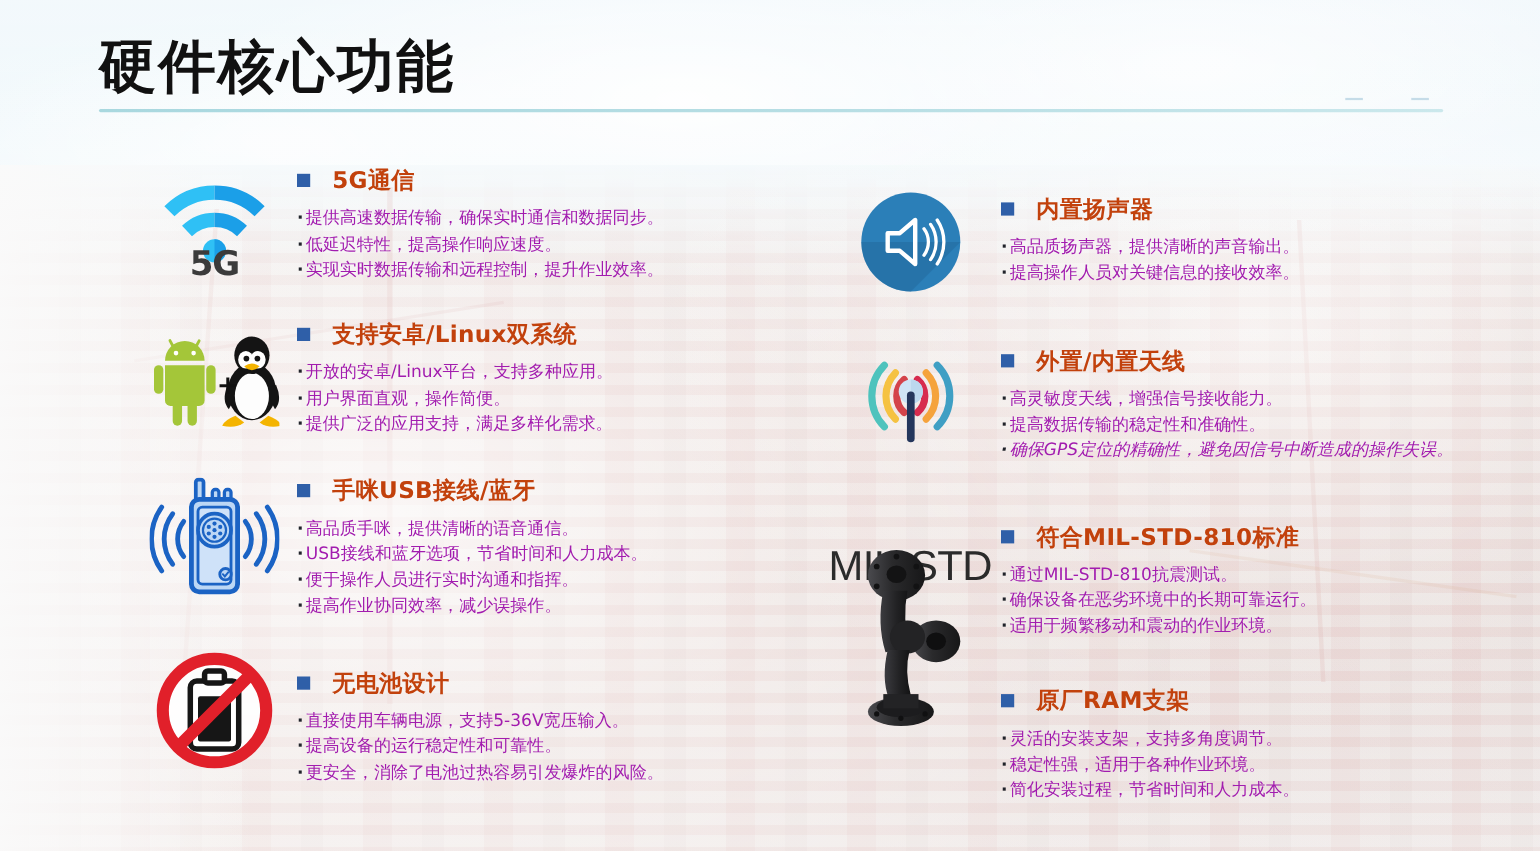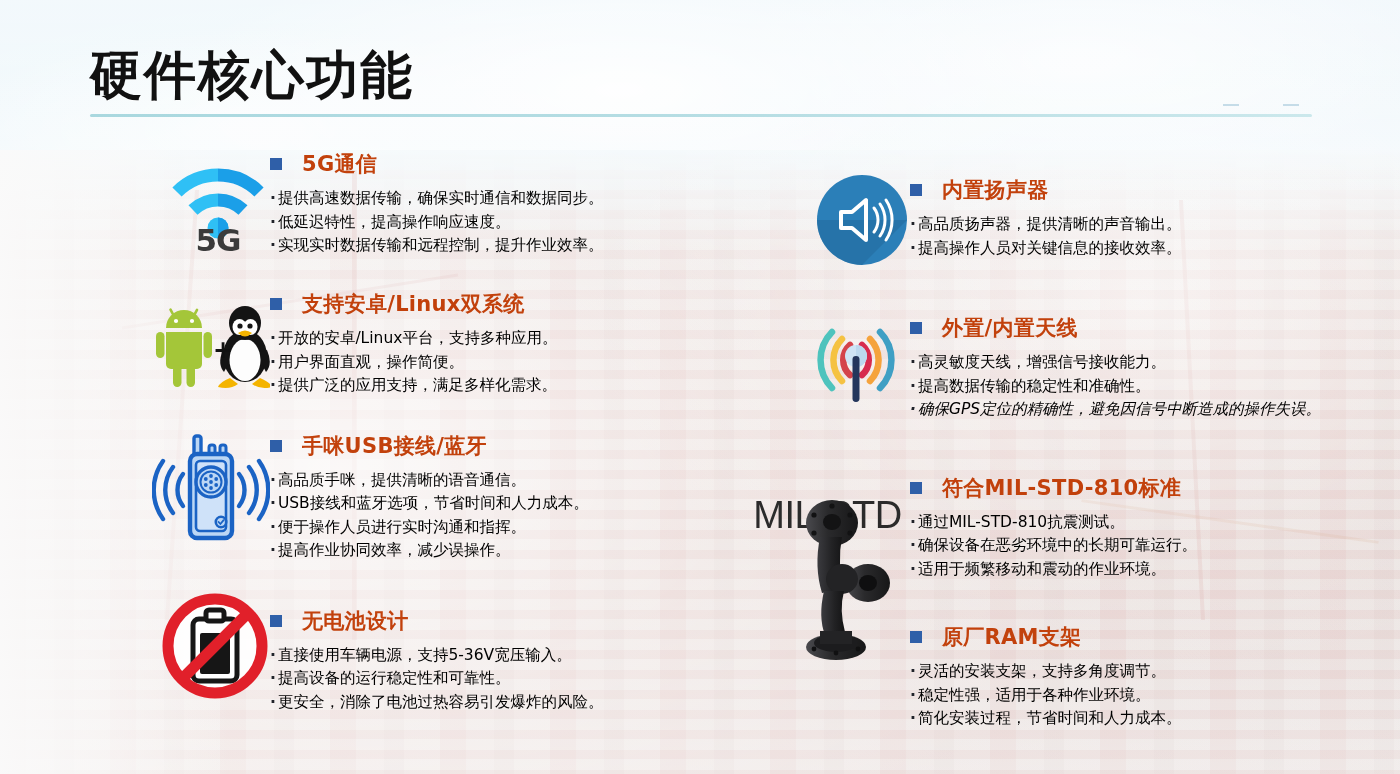--- a/index.html
+++ b/index.html
@@ -59,21 +59,21 @@
       radial-gradient(ellipse 760px 470px at 340px 470px, rgba(255,255,255,.80) 0%, rgba(255,255,255,.34) 52%, rgba(255,255,255,.08) 100%),
       radial-gradient(ellipse 560px 380px at 1140px 300px, rgba(255,255,255,.62) 0%, rgba(255,255,255,.12) 70%, rgba(255,255,255,0) 100%),
       linear-gradient(180deg, rgba(255,255,255,.52) 0%, rgba(255,255,255,.30) 30%, rgba(255,255,255,.34) 70%, rgba(255,255,255,.56) 100%);
   }
   .bg-leftfade{
     position:absolute;left:0;top:150px;width:230px;height:624px;
     background:linear-gradient(90deg, rgba(250,250,250,.95) 0%, rgba(250,250,250,.55) 55%, rgba(250,250,250,0) 100%);
   }
 
   
-  .header{position:absolute;left:0;top:16px;width:1400px;height:118px;}
+  .header{position:absolute;left:0;top:1px;width:1400px;height:118px;}
   .page-title{
     position:absolute;left:90px;top:25px;
     font-size:52px;font-weight:bold;letter-spacing:2px;color:#111111;
     font-family:"DejaVu Sans","Liberation Sans",sans-serif;
     text-shadow:0 1px 0 rgba(255,255,255,.6);
     white-space:nowrap;
   }
   .title-rule{
     position:absolute;left:90px;top:98px;width:1222px;height:3px;
     background:linear-gradient(90deg,#a9d8df 0%, #b7dee4 55%, #cbe8ec 100%);
@@ -82,34 +82,34 @@
   .rule-tick{position:absolute;top:88px;width:16px;height:2px;background:#bcd6e4;opacity:.85;}
   .rule-tick.t1{left:1223px;}
   .rule-tick.t2{left:1283px;}
 
   
   .col{position:absolute;top:150px;}
   .col-left{left:120px;width:560px;}
   .col-right{left:745px;width:620px;}
 
   .feature{position:relative;display:flex;align-items:flex-start;}
-  .fx-icon{flex:0 0 auto;display:flex;align-items:flex-start;justify-content:flex-end;}
+  .fx-icon{flex:0 0 auto;display:flex;align-items:flex-start;justify-content:center;}
   .fx-body{flex:1 1 auto;}
 
   .fx-head{display:flex;align-items:center;gap:20px;margin-bottom:9px;}
   .fx-bullet{
     width:12px;height:12px;background:#2f5fa8;flex:0 0 auto;display:block;
   }
   .fx-title{
     font-size:21px;font-weight:bold;color:#c2410c;white-space:nowrap;
     font-family:"DejaVu Sans","Liberation Sans",sans-serif;letter-spacing:.3px;
   }
   .fx-list{margin:0;padding:0;list-style:none;}
   .fx-list li{
-    font-size:15.5px;color:#000000;line-height:1.52;white-space:nowrap;
+    font-size:15.5px;color:#a21caf;line-height:1.52;white-space:nowrap;
     font-family:"DejaVu Sans","Liberation Sans",sans-serif;
   }
   .fx-list li.wrap{white-space:normal;max-width:430px;font-style:italic;}
   .fx-list li::before{content:"·";margin-right:2px;color:#20232a;font-weight:bold;}
 
   
   .ic{position:relative;}
 
   
   .ic-5g{width:104px;height:104px;}

